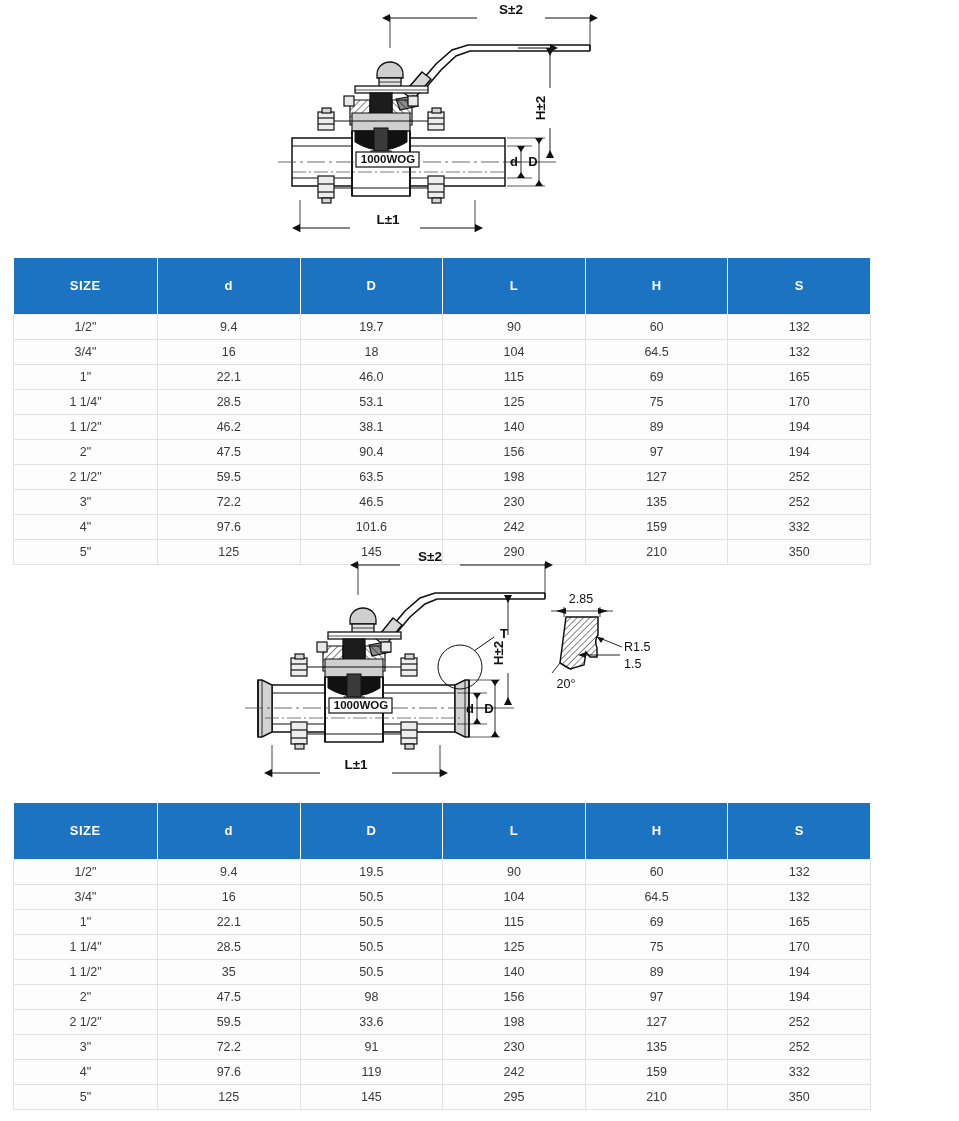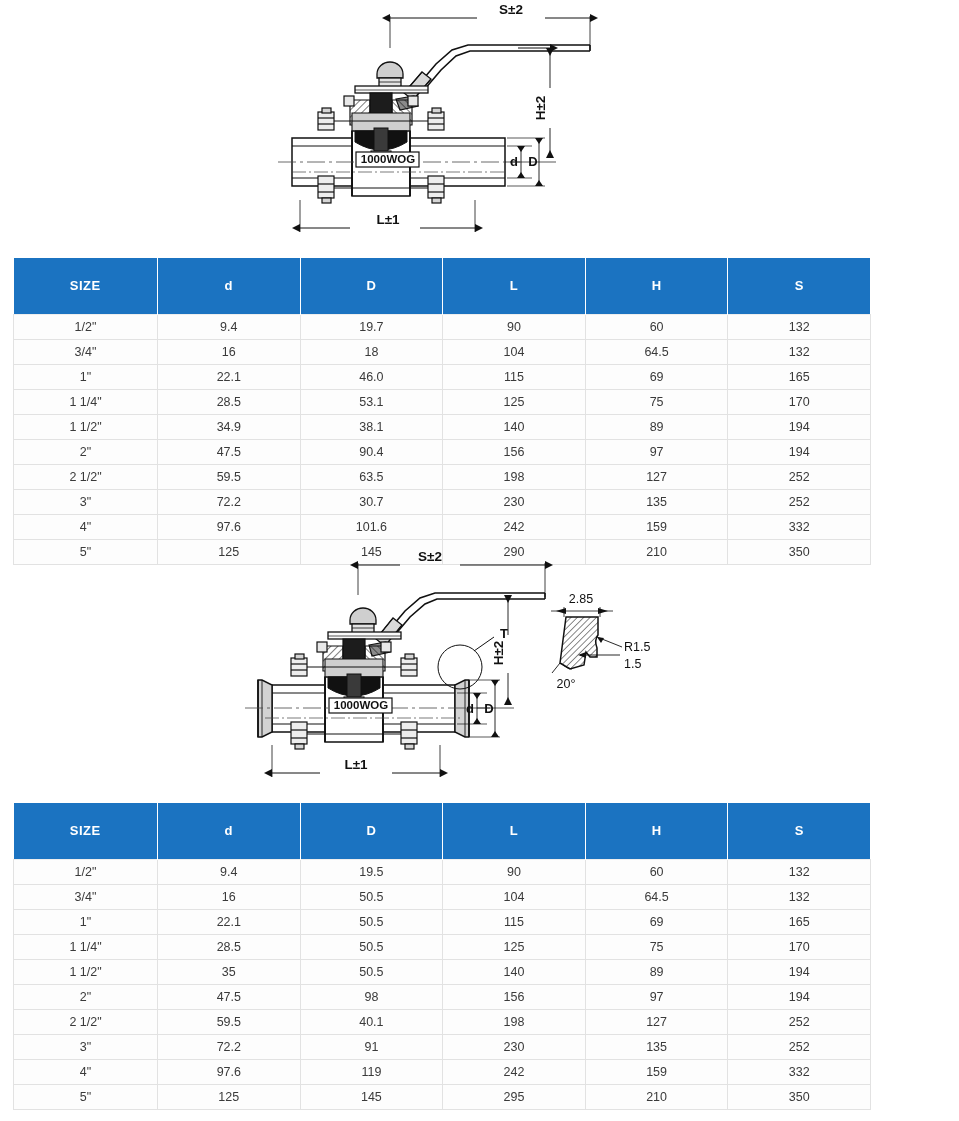--- a/index.html
+++ b/index.html
@@ -257,21 +257,21 @@
         <tr>
           <td>1 1/4"</td>
           <td>28.5</td>
           <td>53.1</td>
           <td>125</td>
           <td>75</td>
           <td>170</td>
         </tr>
         <tr>
           <td>1 1/2"</td>
-          <td>34.9</td>
+          <td>46.2</td>
           <td>38.1</td>
           <td>140</td>
           <td>89</td>
           <td>194</td>
         </tr>
         <tr>
           <td>2"</td>
           <td>47.5</td>
           <td>90.4</td>
           <td>156</td>
@@ -282,21 +282,21 @@
           <td>2 1/2"</td>
           <td>59.5</td>
           <td>63.5</td>
           <td>198</td>
           <td>127</td>
           <td>252</td>
         </tr>
         <tr>
           <td>3"</td>
           <td>72.2</td>
-          <td>30.7</td>
+          <td>46.5</td>
           <td>230</td>
           <td>135</td>
           <td>252</td>
         </tr>
         <tr>
           <td>4"</td>
           <td>97.6</td>
           <td>101.6</td>
           <td>242</td>
           <td>159</td>
@@ -562,21 +562,21 @@
           <td>2"</td>
           <td>47.5</td>
           <td>98</td>
           <td>156</td>
           <td>97</td>
           <td>194</td>
         </tr>
         <tr>
           <td>2 1/2"</td>
           <td>59.5</td>
-          <td>40.1</td>
+          <td>33.6</td>
           <td>198</td>
           <td>127</td>
           <td>252</td>
         </tr>
         <tr>
           <td>3"</td>
           <td>72.2</td>
           <td>91</td>
           <td>230</td>
           <td>135</td>

